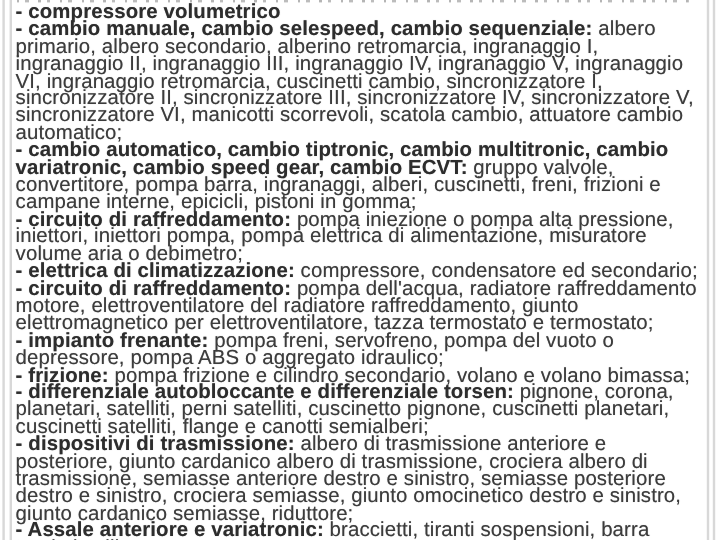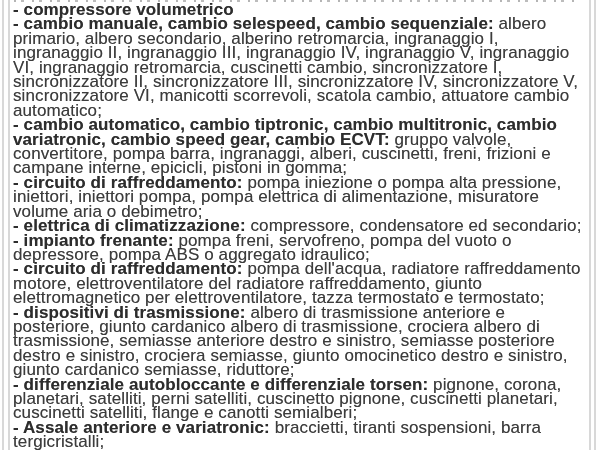--- a/index.html
+++ b/index.html
@@ -71,19 +71,20 @@
   <div class="edge-line edge-r2"></div>
 
   <div class="clipped-top"></div>
 
   <div class="doc">
     <p><b>- compressore volumetrico</b><span></span></p>
     <p><b>- cambio manuale, cambio selespeed, cambio sequenziale:</b><span> albero primario, albero secondario, alberino retromarcia, ingranaggio I, ingranaggio II, ingranaggio III, ingranaggio IV, ingranaggio V, ingranaggio VI, ingranaggio retromarcia, cuscinetti cambio, sincronizzatore I, sincronizzatore II, sincronizzatore III, sincronizzatore IV, sincronizzatore V, sincronizzatore VI, manicotti scorrevoli, scatola cambio, attuatore cambio automatico;</span></p>
     <p><b>- cambio automatico, cambio tiptronic, cambio multitronic, cambio variatronic, cambio speed gear, cambio ECVT:</b><span> gruppo valvole, convertitore, pompa barra, ingranaggi, alberi, cuscinetti, freni, frizioni e campane interne, epicicli, pistoni in gomma;</span></p>
     <p><b>- circuito di raffreddamento:</b><span> pompa iniezione o pompa alta pressione, iniettori, iniettori pompa, pompa elettrica di alimentazione, misuratore volume aria o debimetro;</span></p>
     <p><b>- elettrica di climatizzazione:</b><span> compressore, condensatore ed secondario;</span></p>
+    <p><b>- circuito di raffreddamento:</b><span> pompa dell'acqua, radiatore raffreddamento motore, elettroventilatore del radiatore raffreddamento, giunto elettromagnetico per elettroventilatore, tazza termostato e termostato;</span></p>
     <p><b>- impianto frenante:</b><span> pompa freni, servofreno, pompa del vuoto o depressore, pompa ABS o aggregato idraulico;</span></p>
-    <p><b>- circuito di raffreddamento:</b><span> pompa dell'acqua, radiatore raffreddamento motore, elettroventilatore del radiatore raffreddamento, giunto elettromagnetico per elettroventilatore, tazza termostato e termostato;</span></p>
+    <p><b>- frizione:</b><span> pompa frizione e cilindro secondario, volano e volano bimassa;</span></p>
+    <p><b>- differenziale autobloccante e differenziale torsen:</b><span> pignone, corona, planetari, satelliti, perni satelliti, cuscinetto pignone, cuscinetti planetari, cuscinetti satelliti, flange e canotti semialberi;</span></p>
     <p><b>- dispositivi di trasmissione:</b><span> albero di trasmissione anteriore e posteriore, giunto cardanico albero di trasmissione, crociera albero di trasmissione, semiasse anteriore destro e sinistro, semiasse posteriore destro e sinistro, crociera semiasse, giunto omocinetico destro e sinistro, giunto cardanico semiasse, riduttore;</span></p>
-    <p><b>- differenziale autobloccante e differenziale torsen:</b><span> pignone, corona, planetari, satelliti, perni satelliti, cuscinetto pignone, cuscinetti planetari, cuscinetti satelliti, flange e canotti semialberi;</span></p>
     <p><b>- Assale anteriore e variatronic:</b><span> braccietti, tiranti sospensioni, barra tergicristalli;</span></p>
   </div>
 </div>
 
 </body></html>

